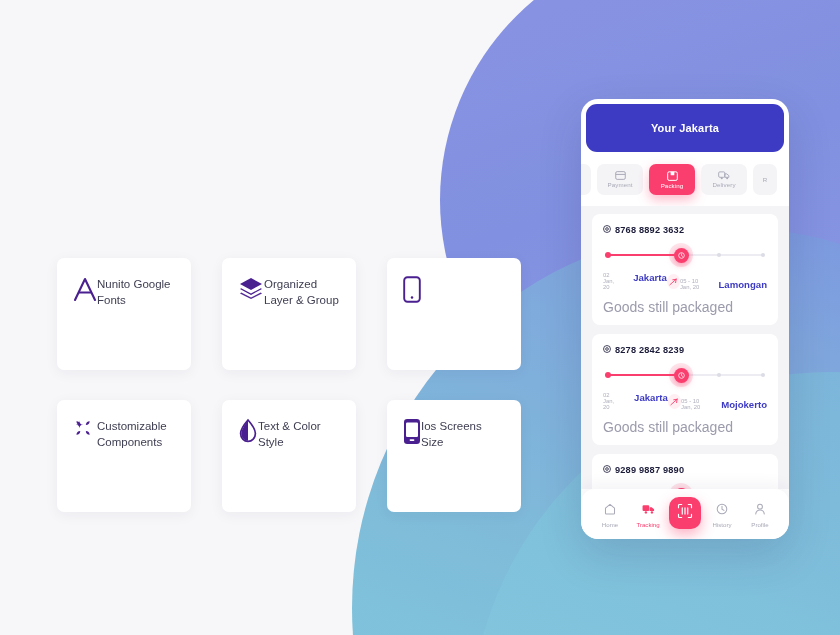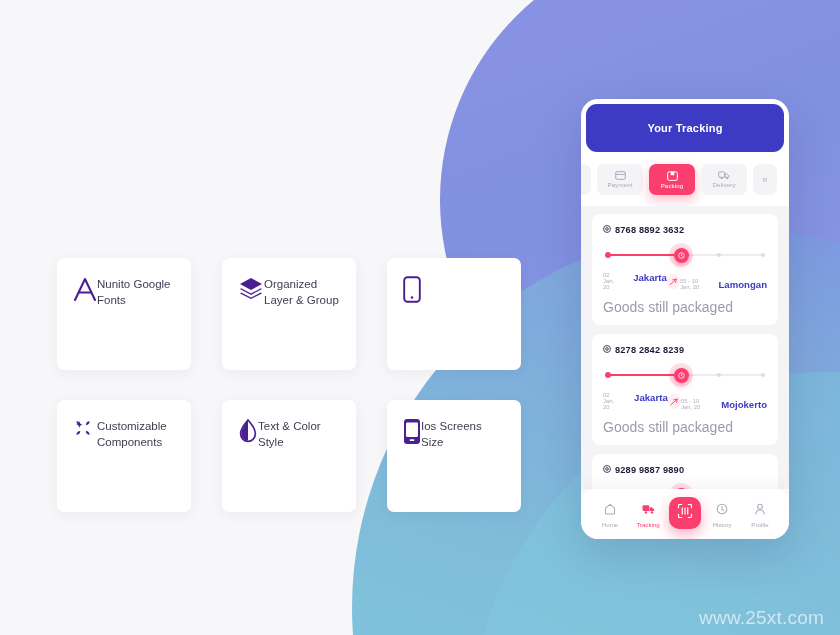--- a/index.html
+++ b/index.html
@@ -287,21 +287,20 @@
 </style>
 </head>
 <body>
 
 <div class="stage">
 
   <div class="blob-purple"></div>
   <div class="blob-teal"></div>
   <div class="blob-teal2"></div>
 
-  <div class="watermark">www.25xt.com</div>
 
 
   <div class="cards">
 
     <div class="card">
       <div class="card-icon">
         <svg width="24" height="26" viewBox="0 0 24 26" fill="none">
           <path d="M2 24 L12 3 L22 24" stroke="#4a1f8f" stroke-width="2.1" stroke-linecap="round" stroke-linejoin="round"></path>
           <path d="M6.2 16.5 H17.8" stroke="#4a1f8f" stroke-width="2.1" stroke-linecap="round"></path>
         </svg>
@@ -363,21 +362,21 @@
         </svg>
       </div>
       <div class="card-label">Ios Screens Size</div>
     </div>
 
   </div>
 
   <div class="phone">
 
     <div class="phone-header">
-      <div class="phone-header-title">Your Tracking</div>
+      <div class="phone-header-title">Your Jakarta</div>
     </div>
 
     <div class="tabs">
 
       <div class="tab partial-left"></div>
 
       <div class="tab">
         <span class="tab-icon">
           <svg width="11" height="9" viewBox="0 0 12 10" fill="none">
             <rect x="0.7" y="0.7" width="10.6" height="8.6" rx="1.6" stroke="currentColor" stroke-width="1.1"></rect>

